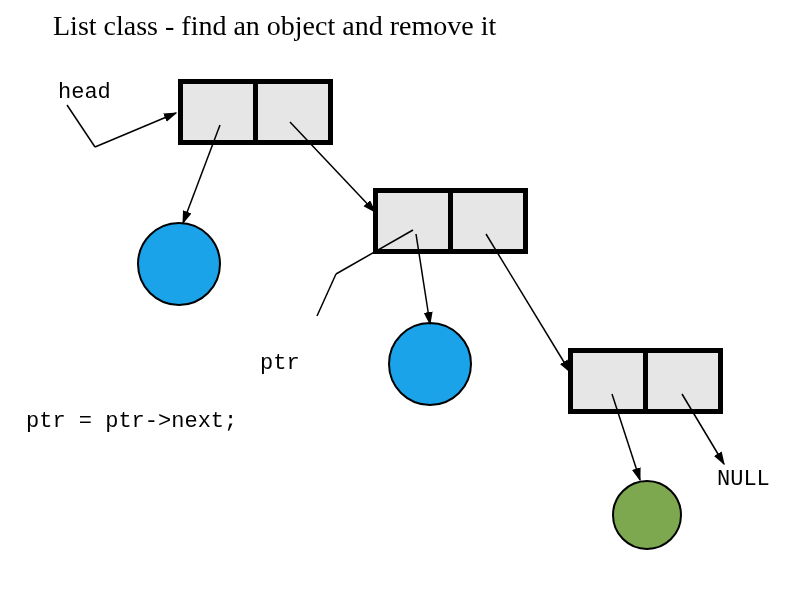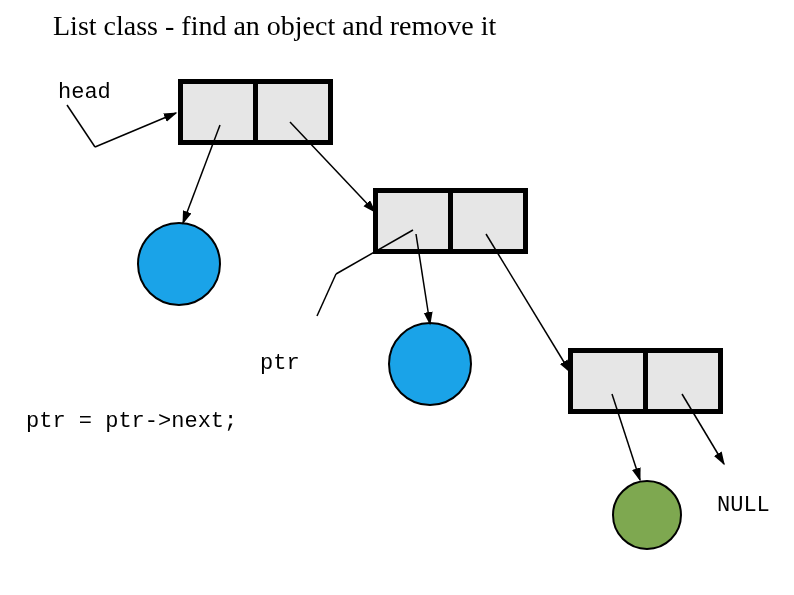--- a/index.html
+++ b/index.html
@@ -18,21 +18,21 @@
     font-size: 28px;
     font-weight: normal;
     margin-left: 25px;
   }
   .mono {
     font-family: "Courier New", monospace;
     font-size: 22px;
   }
   .label-head { position: absolute; left: 58px; top: 80px; text-align: right; }
   .label-ptr  { position: absolute; left: 260px; top: 334px; margin-top: 17px; }
-  .label-null { position: absolute; left: 717px; top: 467px; margin-top: 26px; }
+  .label-null { position: absolute; left: 717px; top: 467px; }
   .label-code { position: absolute; left: 26px; top: 409px; }
 
   .node {
     position: absolute;
     display: flex;
     border: 5px solid #000;
     background: #000;
   }
   .cell {
     background: #e6e6e6;

